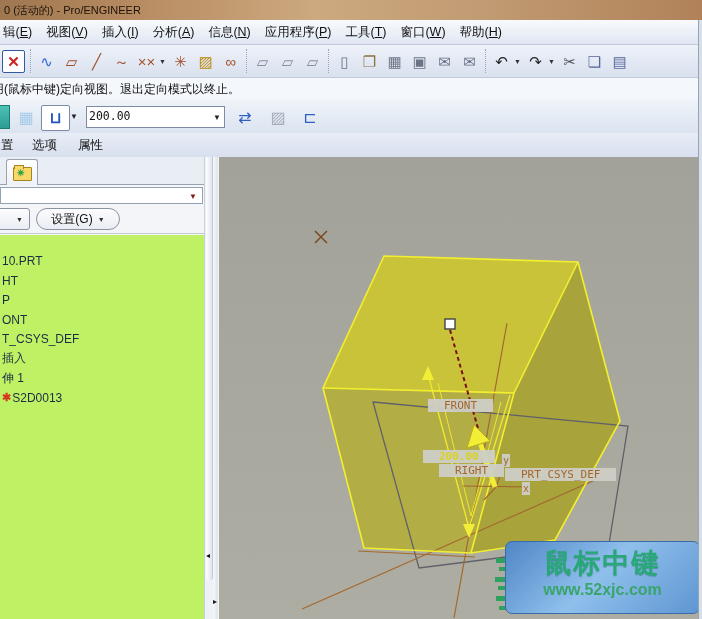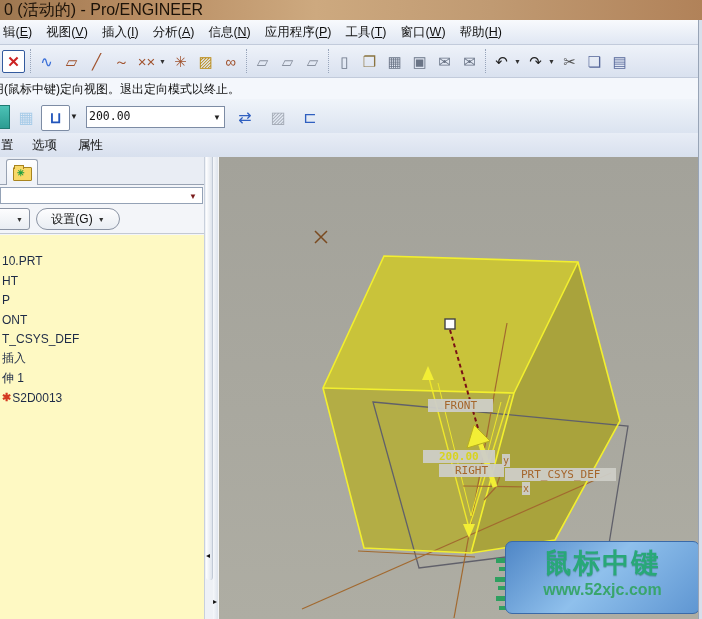--- a/index.html
+++ b/index.html
@@ -3,21 +3,21 @@
 <meta charset="utf-8">
 <style>
   html,body{margin:0;padding:0;}
   #app{position:relative;width:702px;height:619px;overflow:hidden;
        font-family:"Liberation Sans",sans-serif;background:#f3f5f9;
        -webkit-font-smoothing:antialiased;}
   .abs{position:absolute;}
   
   #titlebar{left:0;top:0;width:702px;height:20px;
     background:linear-gradient(90deg,#9e7750 0%,#b68a60 18%,#cda97f 45%,#c09a72 70%,#b18259 100%);
-    color:#1c1208;font-size:16px;line-height:20px;}
+    color:#1c1208;font-size:11px;line-height:20px;}
   #title-text{position:absolute;left:4px;top:0;white-space:nowrap;}
   
   #menubar{left:0;top:20px;width:702px;height:25px;
     background:linear-gradient(#f8fafd,#e0e7f3);
     border-bottom:1px solid #c2cbdb;display:flex;align-items:center;gap:14px;padding-left:3px;box-sizing:border-box;}
   .mi{font-size:12.5px;color:#111;white-space:nowrap;cursor:default;}
   
   #toolbar1{left:0;top:45px;width:702px;height:33px;
     background:linear-gradient(#eef2f9,#d9e1ef);
     border-bottom:1px solid #c2cbdb;display:flex;align-items:center;padding-left:2px;box-sizing:border-box;}
@@ -56,21 +56,21 @@
   #tree-combo{position:absolute;left:0;top:30px;width:203px;height:17px;background:#fff;border:1px solid #94a2b6;box-sizing:border-box;}
   #tree-combo-arrow{position:absolute;right:5px;top:4px;font-size:8px;color:#7a1a1a;}
   #panel-buttons{position:absolute;left:0;top:49px;width:204px;height:25px;}
   .pbtn{position:absolute;height:22px;border:1px solid #8a93a3;border-radius:3px;
     background:linear-gradient(#fdfdfe,#e9edf3);font-size:12px;color:#111;
     display:flex;align-items:center;justify-content:center;gap:5px;box-sizing:border-box;}
   #btn-show{left:-28px;top:2px;width:58px;padding-right:6px;justify-content:flex-end;}
   #btn-settings{left:36px;top:2px;width:84px;border-radius:11px;}
   .pbtn .drop{font-size:7px;width:auto;}
   #panel-sep{position:absolute;left:0;top:76px;width:204px;border-top:1px solid #c3c9d3;}
-  #treelist{position:absolute;left:0;top:78px;width:204px;height:384px;background:#fef9c3;}
+  #treelist{position:absolute;left:0;top:78px;width:204px;height:384px;background:#bef264;}
   .trow{position:absolute;left:2px;height:18px;font-size:12px;color:#1e2b47;white-space:nowrap;display:flex;align-items:center;}
   .star{color:#d43a22;font-size:11px;margin-right:1px;font-weight:bold;}
   
   #splitter{left:204px;top:157px;width:14px;height:462px;background:#eef1f6;border-left:1px solid #c8d0dc;box-sizing:border-box;}
   #sash1{position:absolute;left:1px;top:0;width:6px;height:423px;background:linear-gradient(90deg,#ffffff,#dde3ec);border-right:1px solid #c2cad6;border-radius:0 0 3px 3px;}
   #sash2{position:absolute;left:8px;top:0;width:6px;height:462px;background:linear-gradient(90deg,#f6f8fb,#d8dfe9);}
   .sash-arrow{position:absolute;font-size:8px;color:#111;line-height:8px;}
   #arrow-left{left:1px;top:395px;}
   #arrow-right{left:8px;top:441px;}
   

